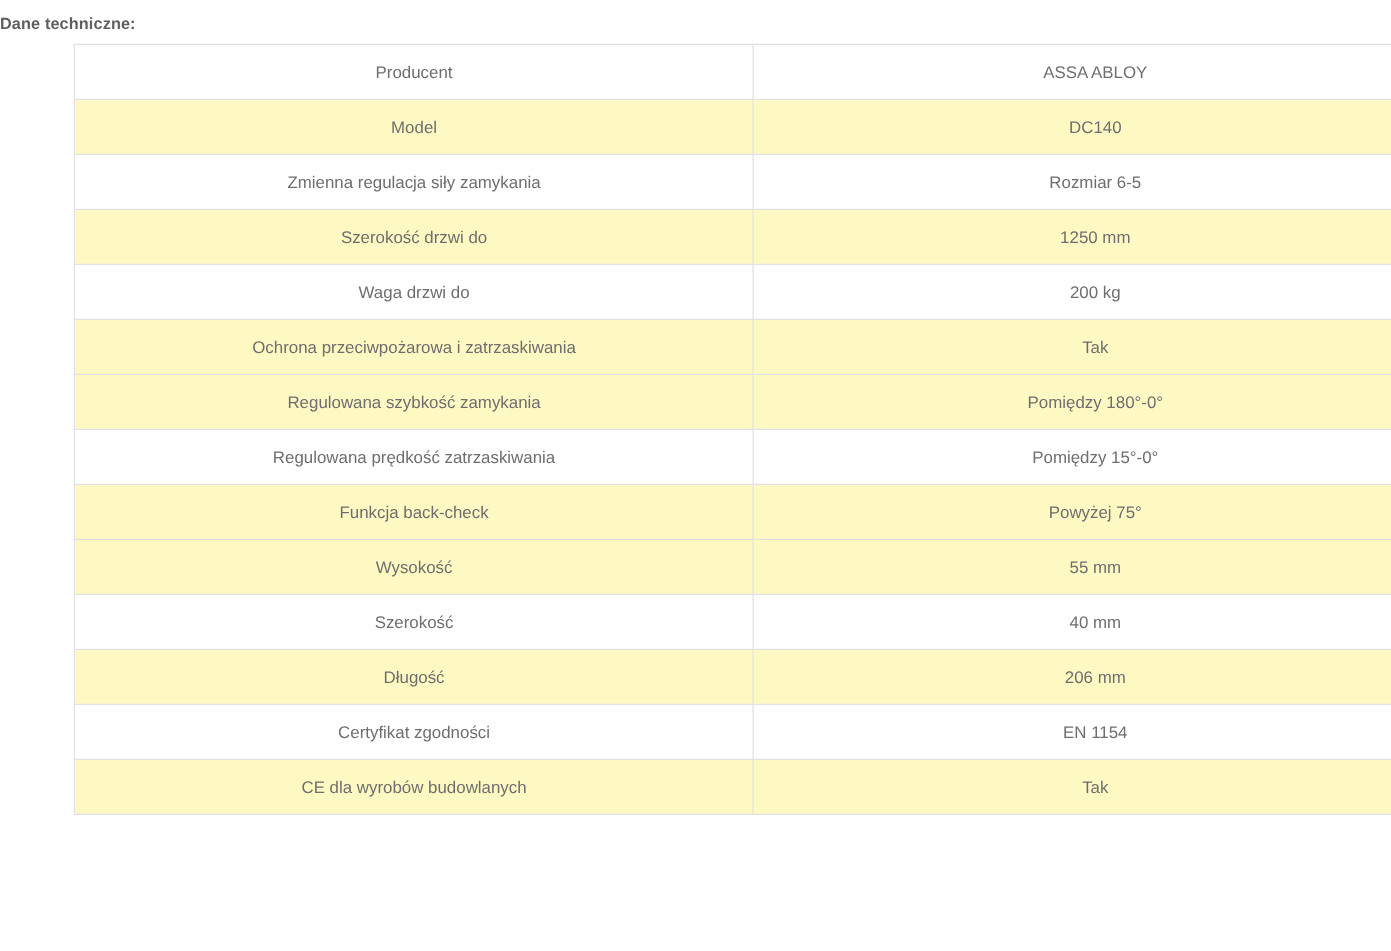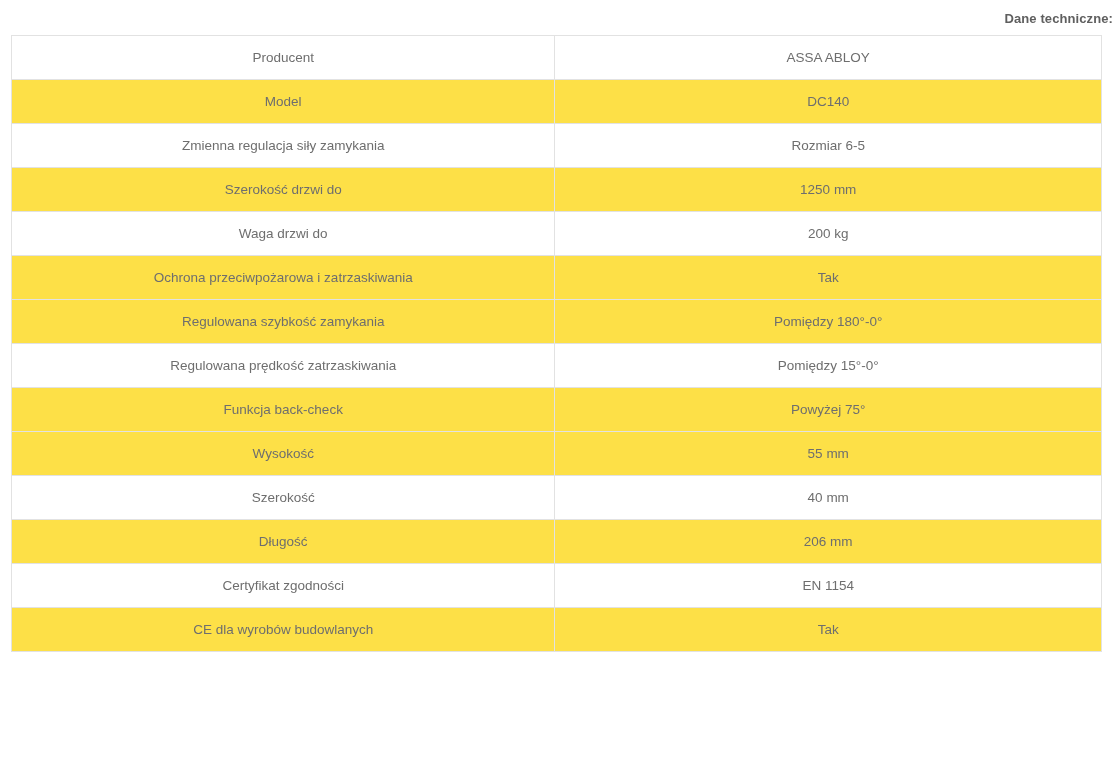--- a/index.html
+++ b/index.html
@@ -14,30 +14,31 @@
     color: #6b6b6b;
     -webkit-font-smoothing: antialiased;
   }
   .page {
     position: relative;
     width: 1113px;
     height: 761px;
     box-sizing: border-box;
   }
   .spec-title {
-    text-align: right;
+    text-align: left;
     font-size: 13px;
     font-weight: bold;
     color: #5f5f5f;
     padding: 11px 0 9px 0;
     letter-spacing: 0.1px;
   }
   .spec-table-wrap {
     padding: 0 11px;
     box-sizing: border-box;
+    margin-left: 48px;
   }
   table.spec-table {
     width: 1091px;
     border-collapse: collapse;
     table-layout: fixed;
     border: 1px solid #e2e2e2;
   }
   table.spec-table td {
     border: 1px solid #e2e2e2;
     height: 44px;
@@ -50,21 +51,21 @@
     font-weight: 400;
     line-height: 1.3;
   }
   table.spec-table td.label-cell {
     width: 543px;
   }
   table.spec-table td.value-cell {
     width: 546px;
   }
   table.spec-table tr.row-even td {
-    background: #fde047;
+    background: #fef9c3;
   }
   table.spec-table tr.row-odd td {
     background: #ffffff;
   }
 </style>
 </head>
 <body>
 
 <div class="page">
 

